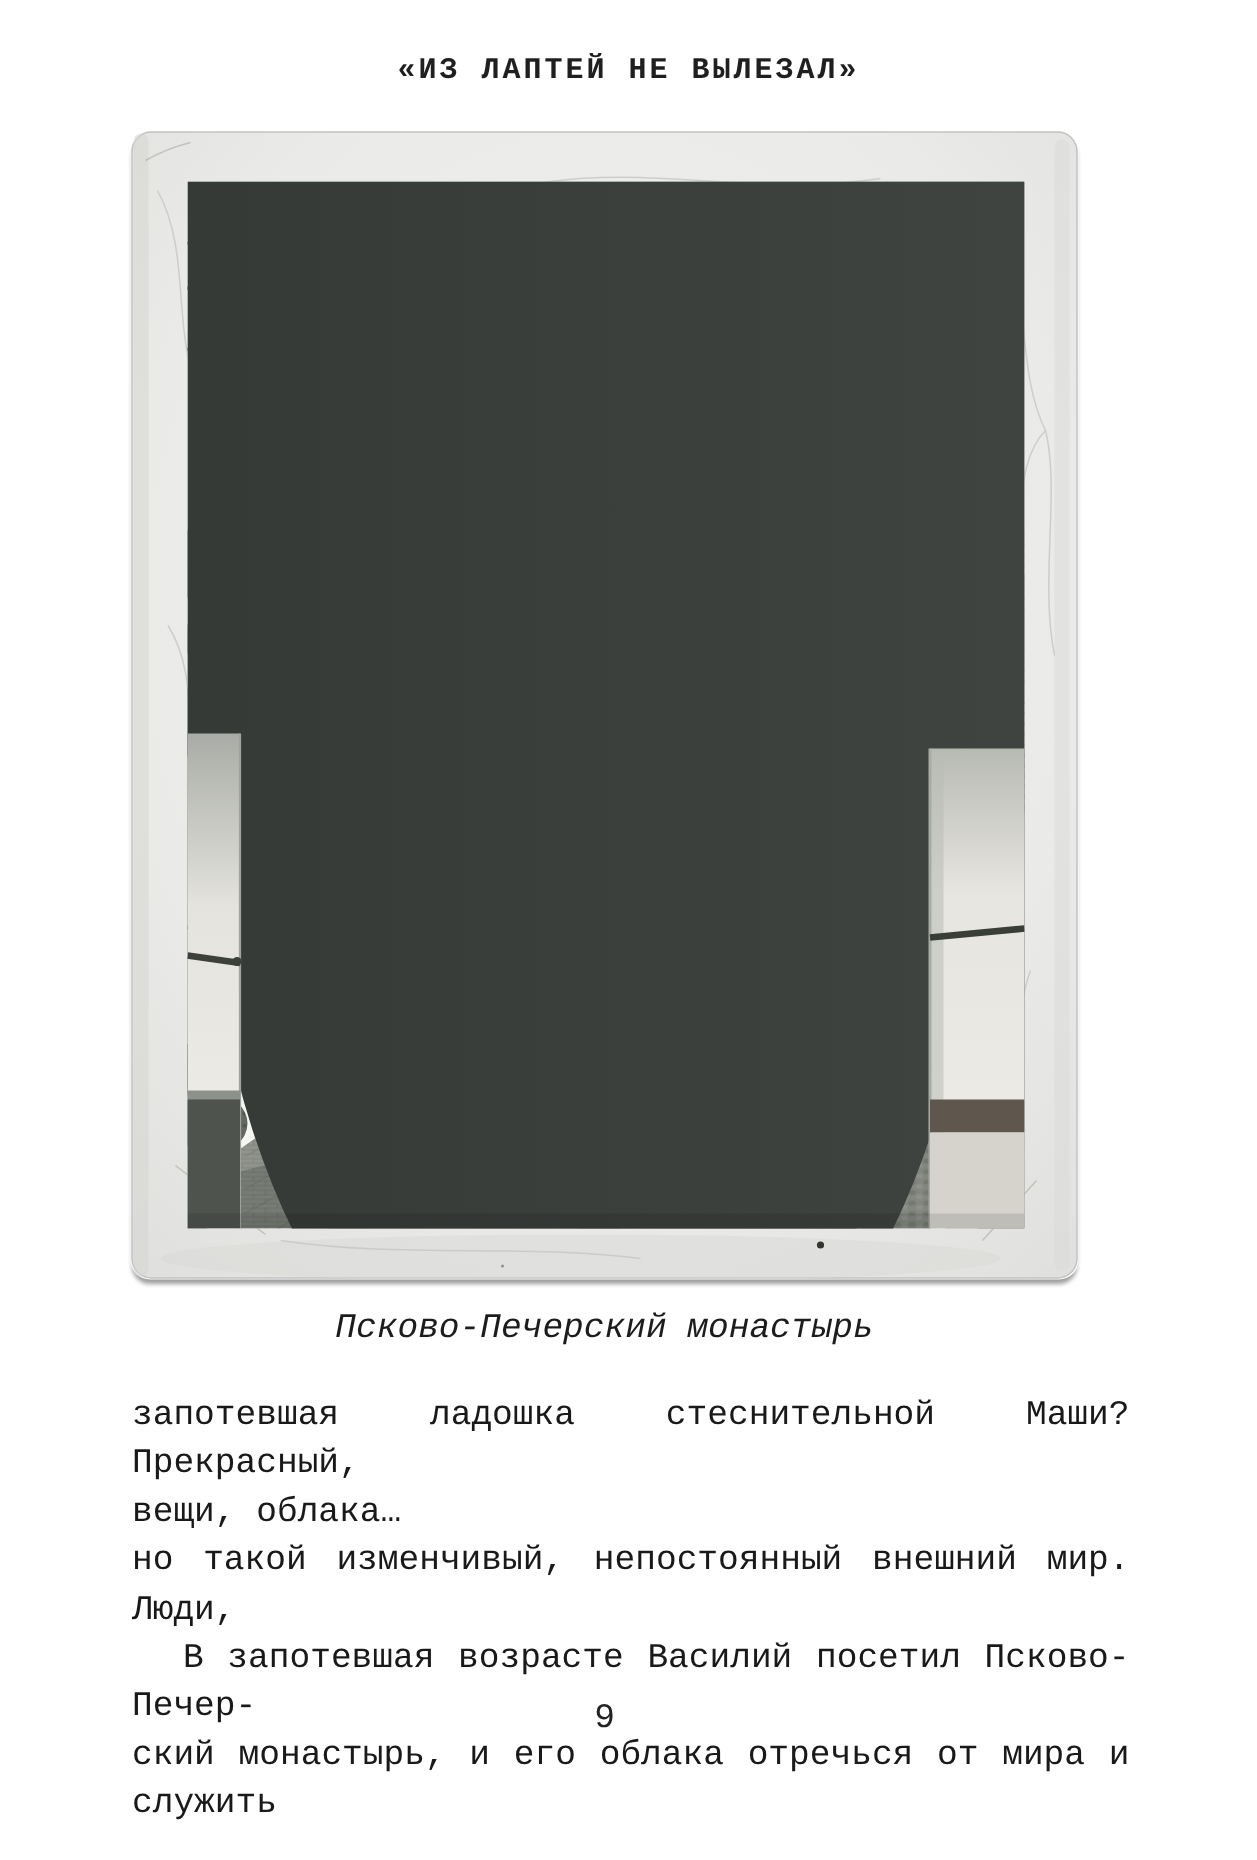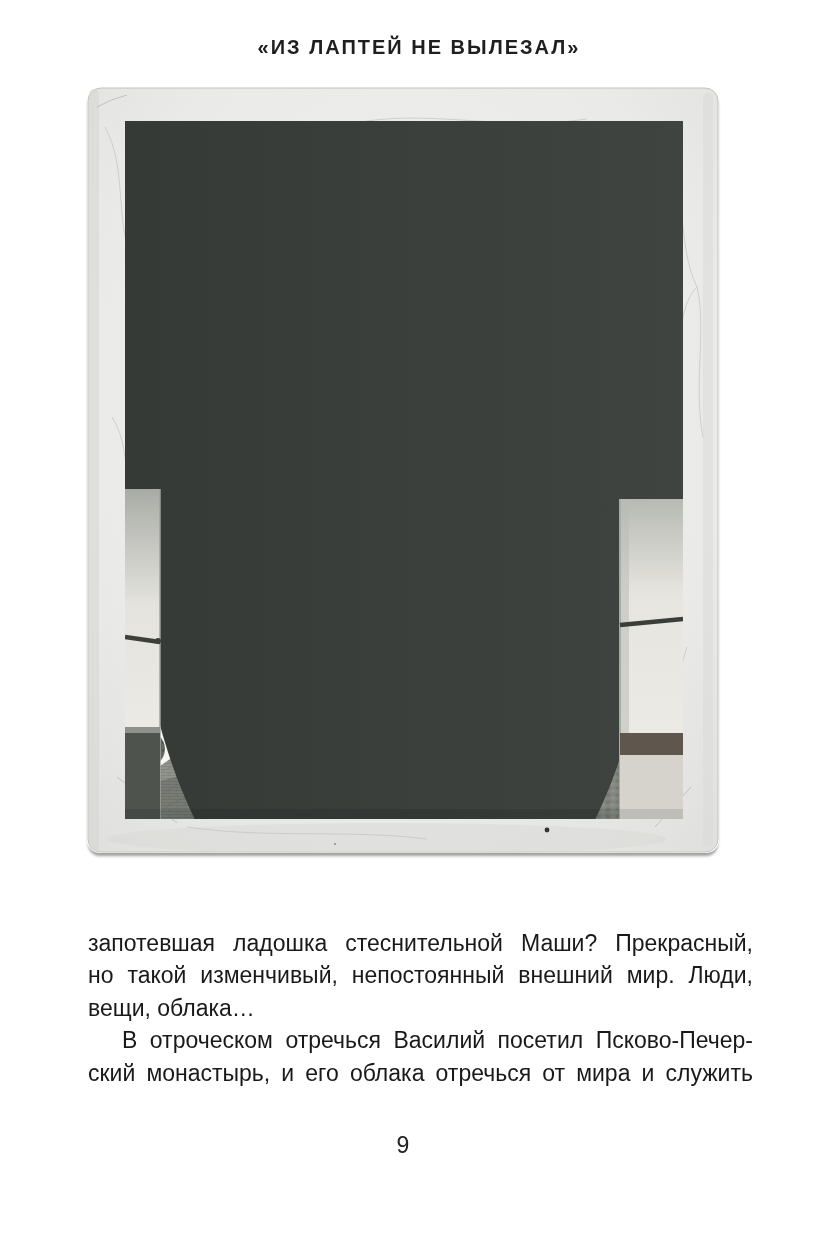--- a/index.html
+++ b/index.html
@@ -1,17 +1,17 @@
 <!DOCTYPE html>
 <html><head>
 <meta charset="utf-8">
 <style>
   html,body{margin:0;padding:0;background:#ffffff;}
   #page{position:relative;width:838px;height:1240px;background:#ffffff;overflow:hidden;
-        font-family:Liberation Sans, sans-serif;color:#1a1a1a;}
+        font-family:Liberation Mono, monospace;color:#1a1a1a;}
   .runhead{position:absolute;top:36px;left:0;width:838px;text-align:center;
            font-size:20px;font-weight:700;letter-spacing:2px;color:#1f1f1f;}
   .photo-card{position:absolute;top:87px;left:87px;width:632px;height:766px;
               border-radius:13px;box-shadow:0 4px 3px -1px rgba(0,0,0,.38);}
   .caption{position:absolute;top:872px;left:87px;width:632px;text-align:center;
            font-style:italic;font-size:23px;color:#1c1c1c;}
   .bodytext{position:absolute;top:927px;left:88px;width:665px;
             font-size:23px;line-height:32.4px;color:#191919;}
   .bline{text-align:justify;text-align-last:justify;}
   .bline.no-just{text-align-last:left;}
@@ -426,24 +426,25 @@
             <rect x="495" y="634" width="63" height="64" fill="#d5d3cc"></rect>
             <path d="M558,498 L495,504" stroke="#3a3e39" stroke-width="4.5" fill="none"></path>
           </g>
 
           <rect y="688" width="558" height="10" fill="#000000" opacity="0.1"></rect>
         </g>
       </g>
     </svg>
   </div>
 
+  <div class="caption">Псково-Печерский монастырь</div>
 
   <div class="bodytext">
     <div class="bline">запотевшая ладошка стеснительной Маши? Прекрасный,</div>
+    <div class="bline no-just">вещи, облака…</div>
     <div class="bline">но такой изменчивый, непостоянный внешний мир. Люди,</div>
-    <div class="bline no-just">вещи, облака…</div>
-    <div class="bline indent">В отроческом отречься Василий посетил Псково-Печер-</div>
+    <div class="bline indent">В запотевшая возрасте Василий посетил Псково-Печер-</div>
     <div class="bline">ский монастырь, и его облака отречься от мира и служить</div>
   </div>
 
   <div class="pageno">9</div>
 
 </div>
 
 </body></html>

